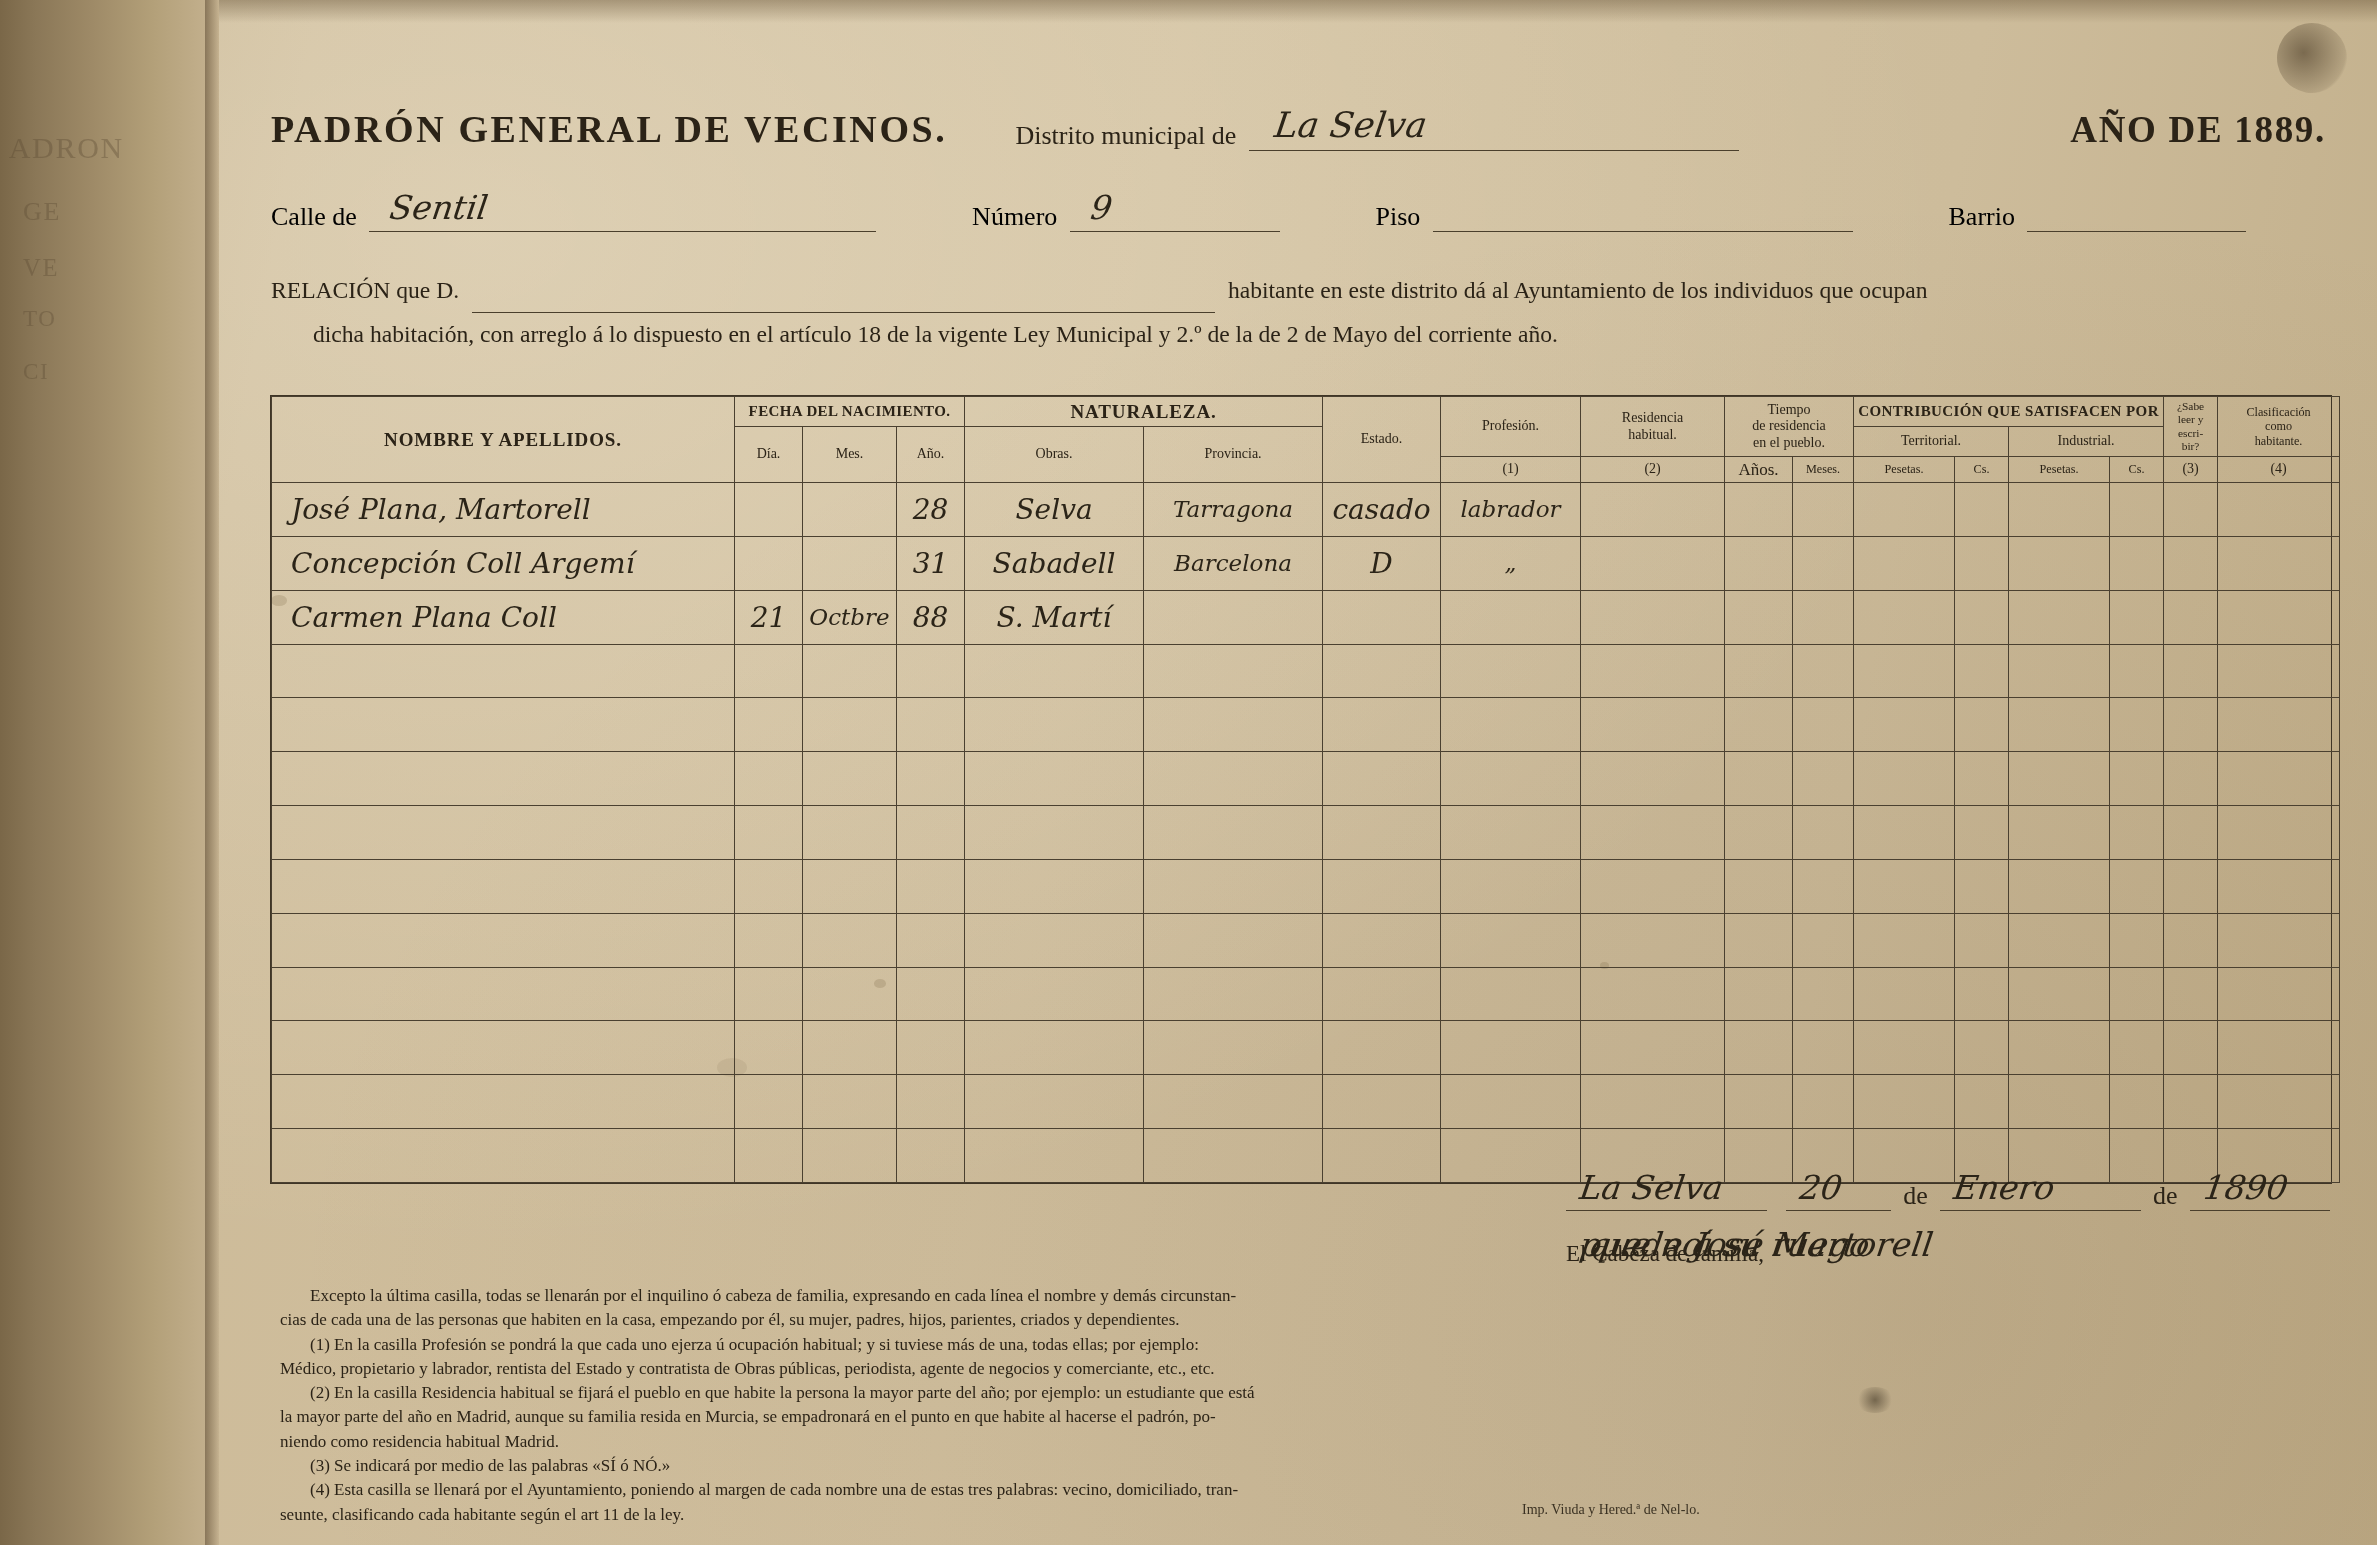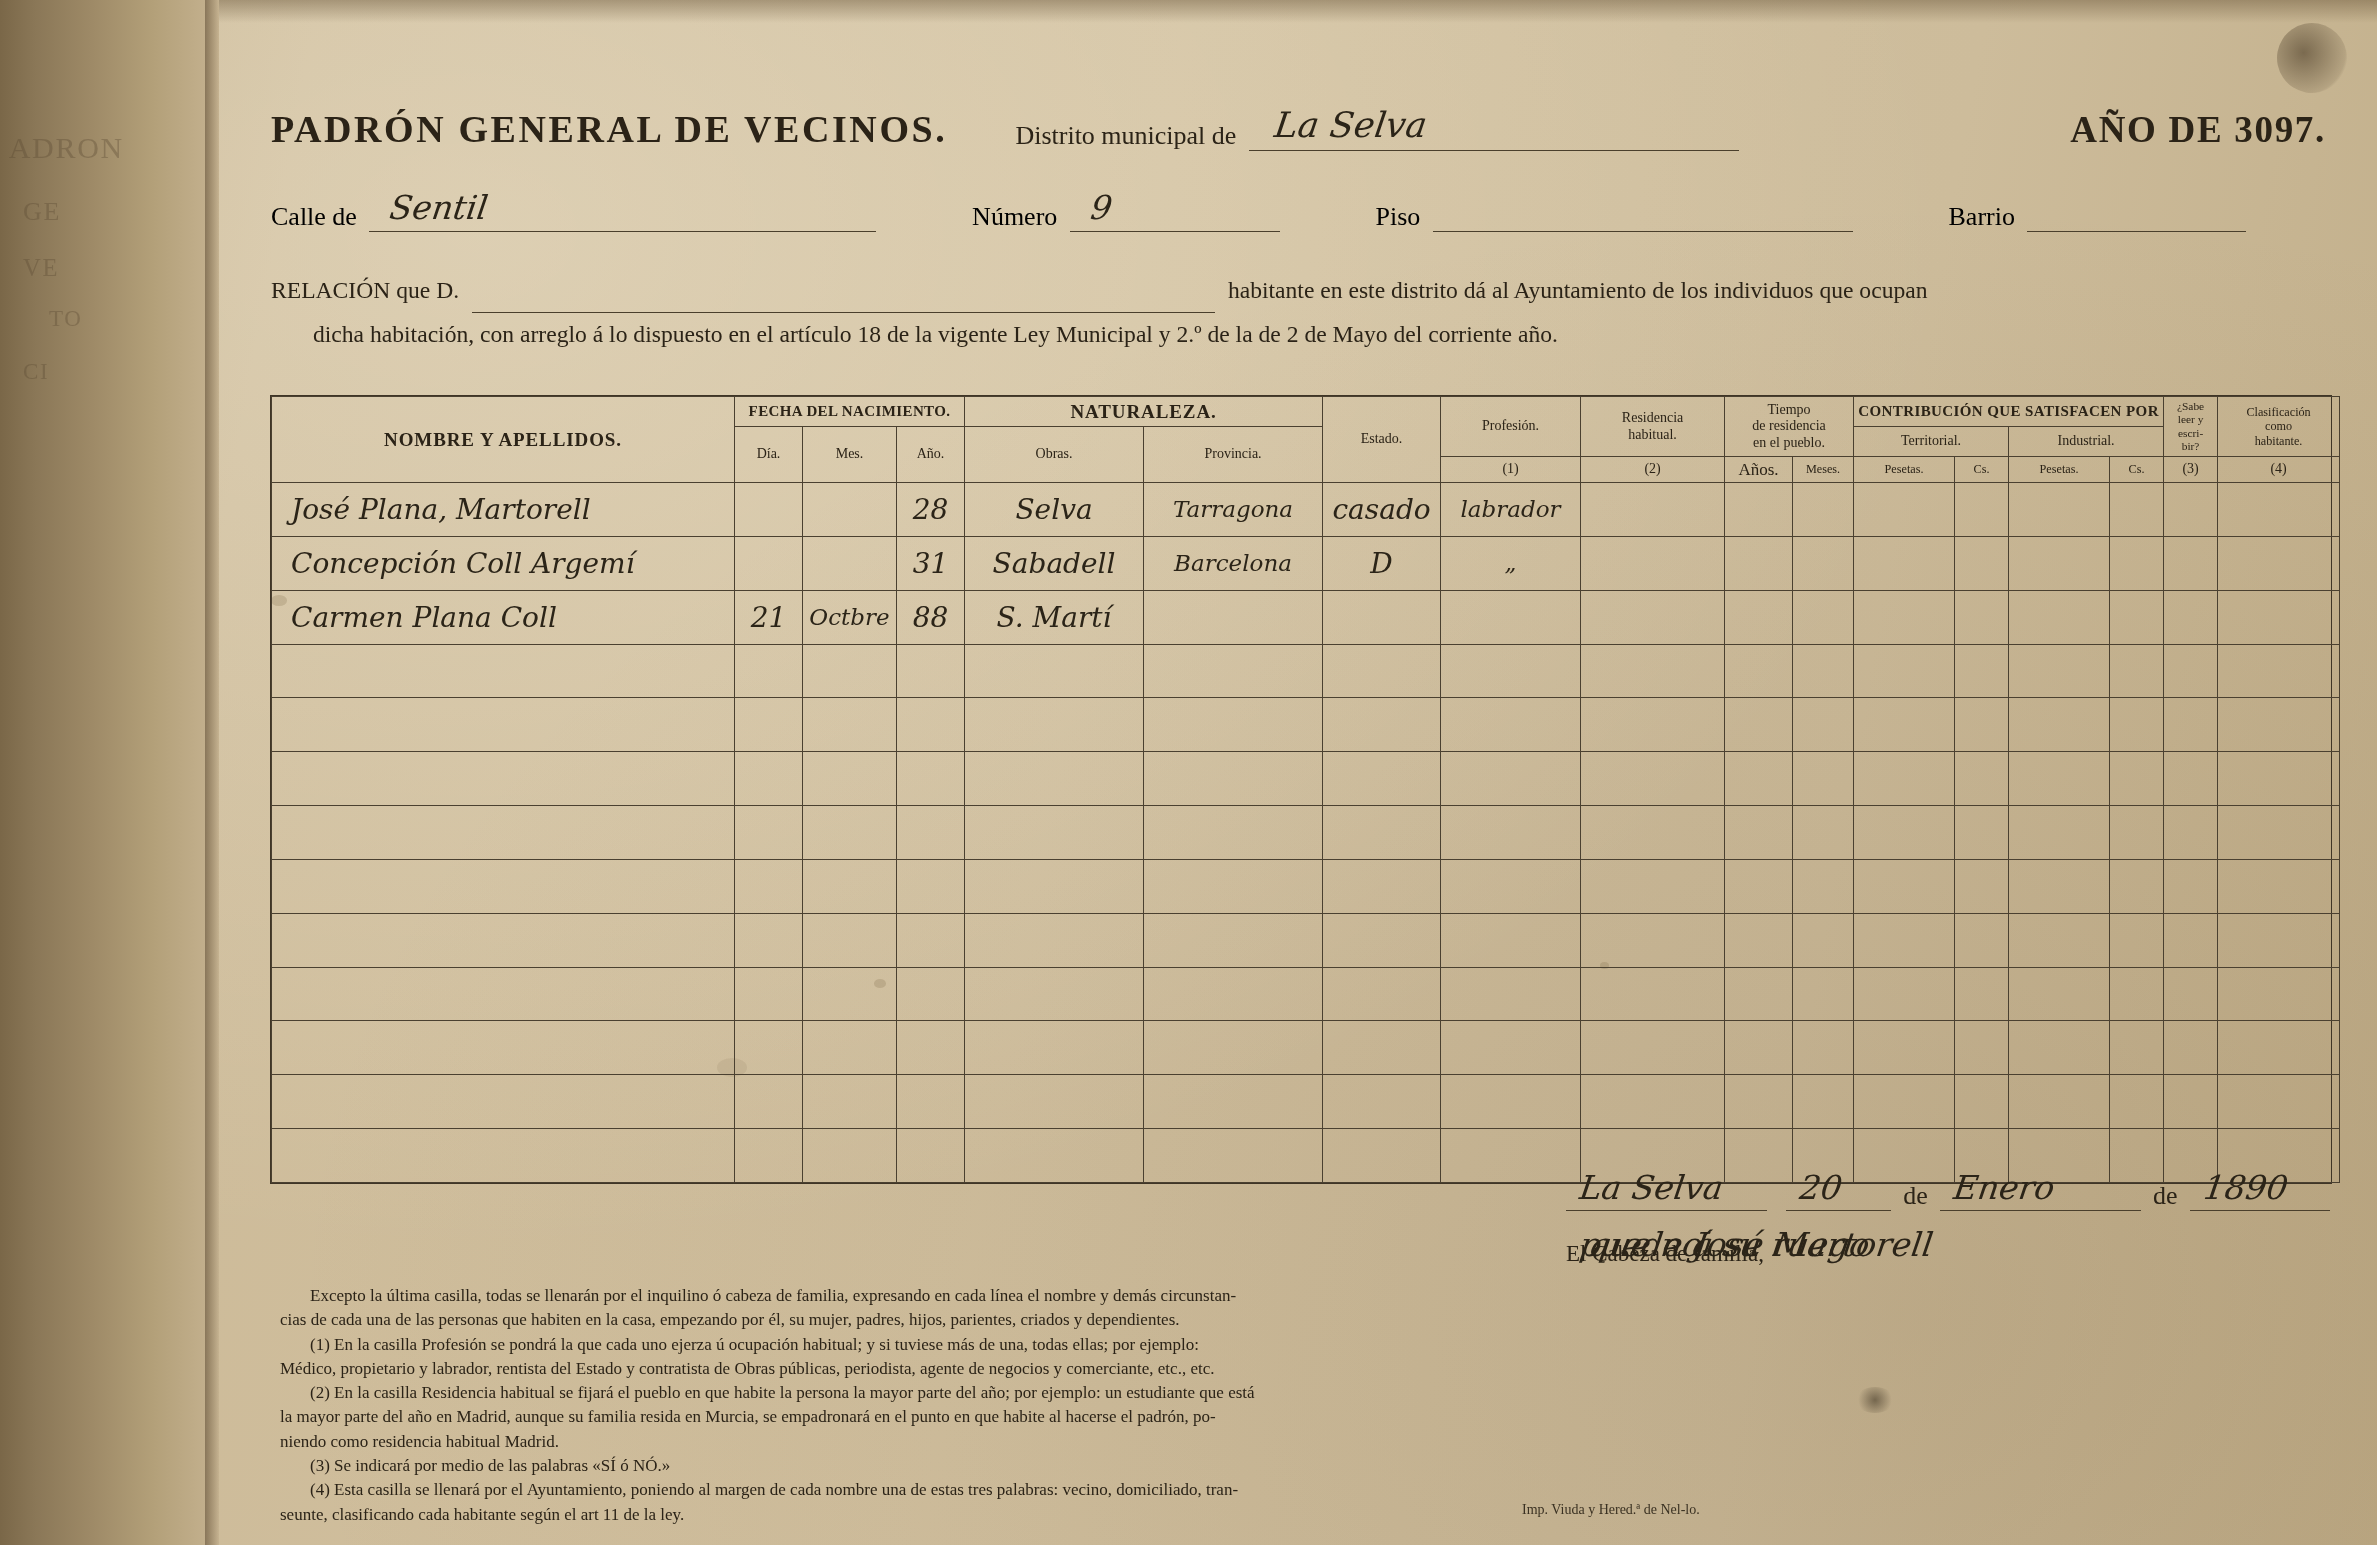--- a/index.html
+++ b/index.html
@@ -137,41 +137,41 @@
 </style>
 </head>
 <body>
 
 <div id="page">
 
   <div id="gutter">
     <span class="ghost" style="left:8.7px;top:131px;font-size:30px;">ADRON</span>
     <span class="ghost" style="left:23px;top:197px;font-size:26px;">GE</span>
     <span class="ghost" style="left:23px;top:254px;font-size:24.5px;">VE</span>
-    <span class="ghost" style="left:23px;top:306px;font-size:23px;margin-left:26px;">TO</span>
+    <span class="ghost" style="left:23px;top:306px;font-size:23px;">TO</span>
     <span class="ghost" style="left:23px;top:359px;font-size:23px;">CI</span>
   </div>
   <div id="topedge"></div>
   <div id="stamp"></div>
 
   <div class="spot" style="left:271px;top:595px;width:15.7px;height:10.5px;"></div>
   <div class="spot" style="left:874px;top:979px;width:12.2px;height:8.7px;"></div>
   <div class="spot" style="left:1600px;top:962px;width:8.7px;height:7px;"></div>
   <div class="spot" style="left:717px;top:1058px;width:30px;height:19px;opacity:.5"></div>
 
   <div id="sheet">
 
     <div id="hdr">
       <div class="hdr-row">
         <h1 id="title">PADRÓN GENERAL DE VECINOS.</h1>
         <span id="distr-lbl">Distrito municipal de</span>
         <span id="distr-val">
           <span class="hand">La Selva</span>
         </span>
-        <span id="year">AÑO DE 3097.</span>
+        <span id="year">AÑO DE 1889.</span>
       </div>
 
       <div class="row2">
         <span>Calle de</span>
         <span class="fld" id="f-calle">
           <span class="hand">Sentil</span>
         </span>
         <span class="lbl-sp">Número</span>
         <span class="fld" id="f-num">
           <span class="hand">9</span>

